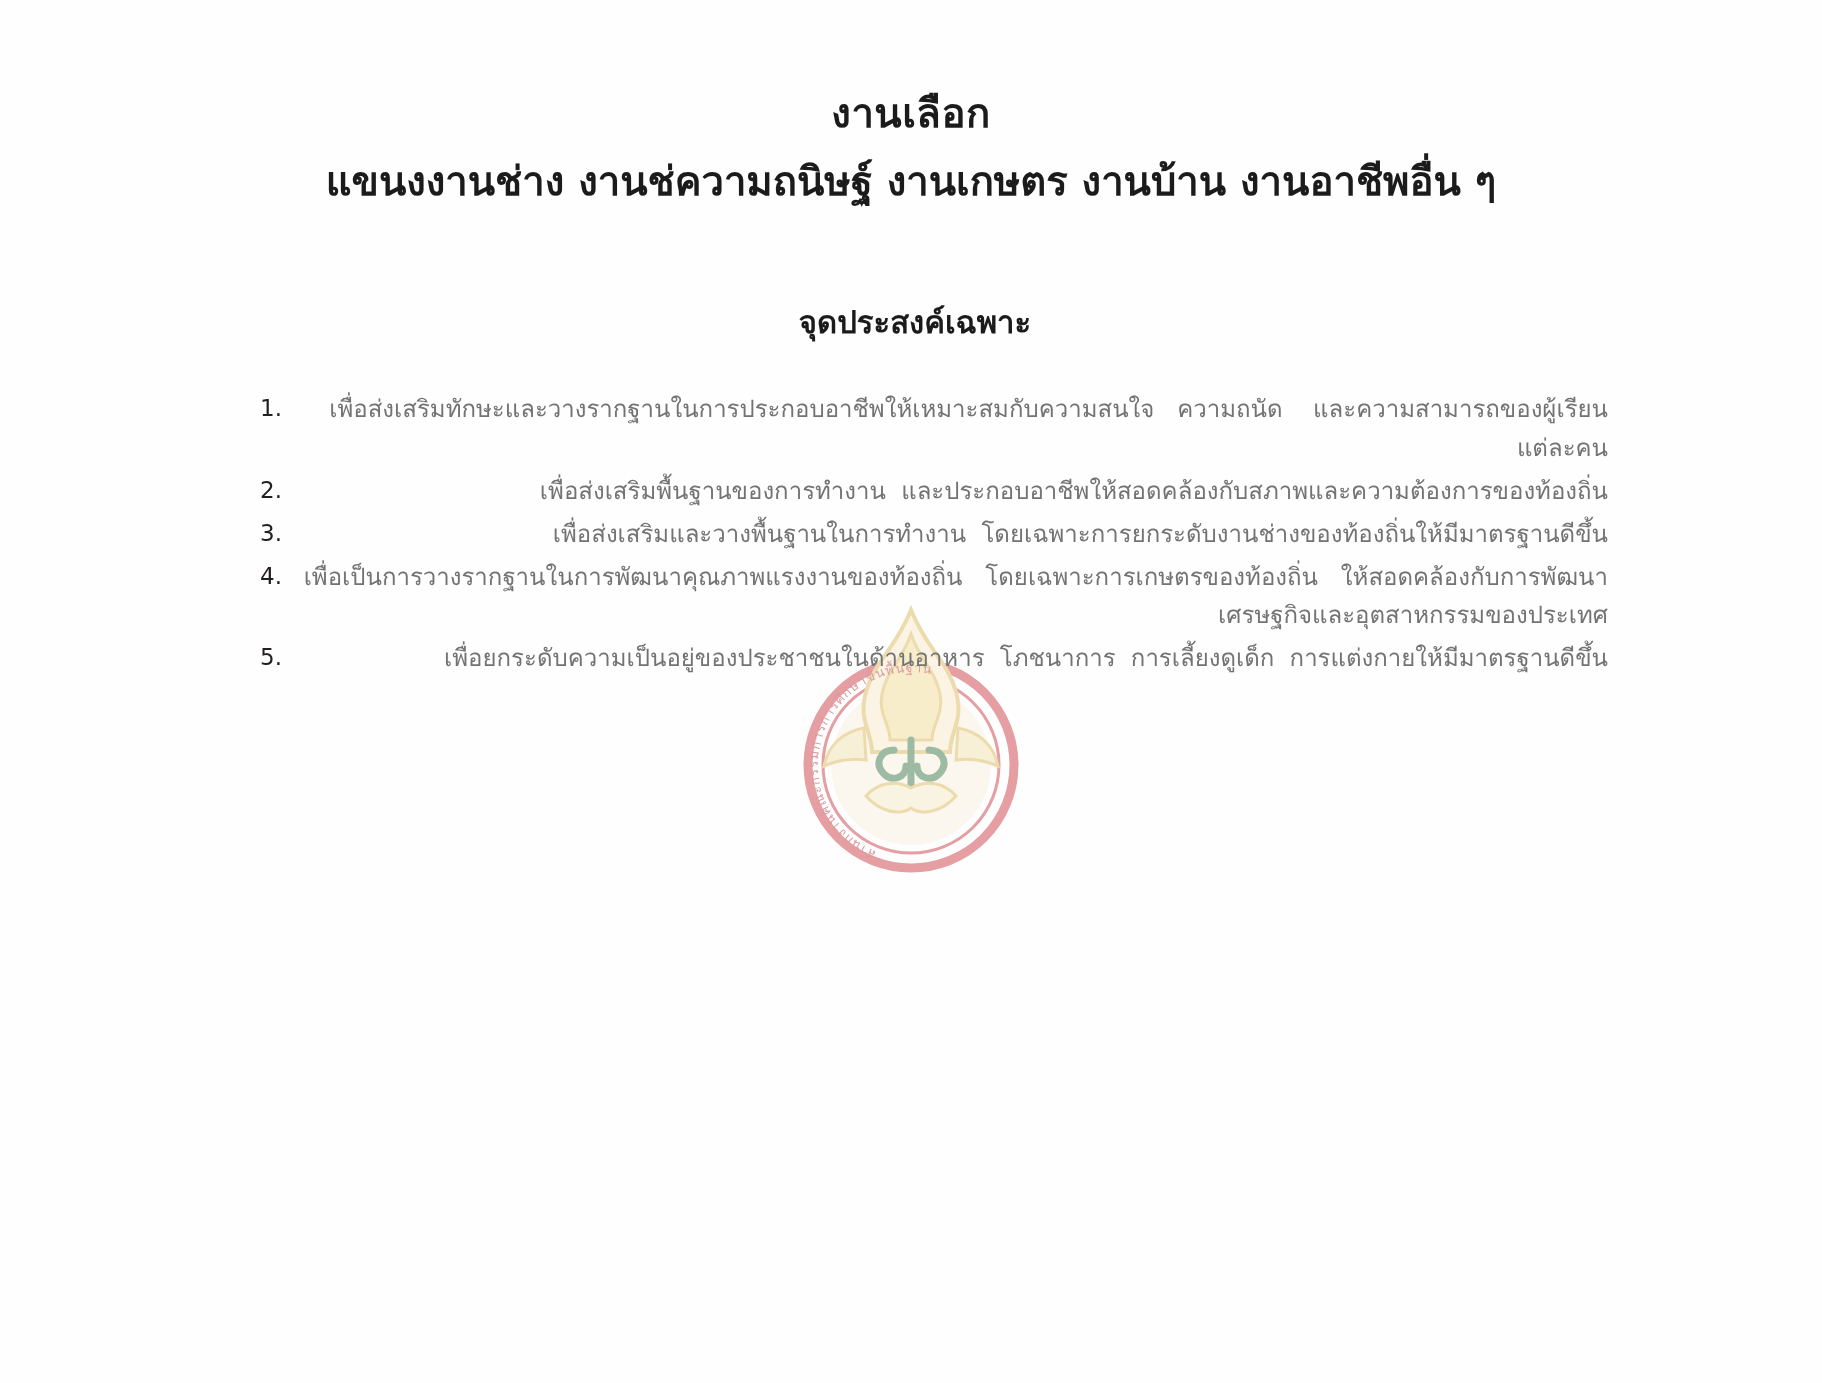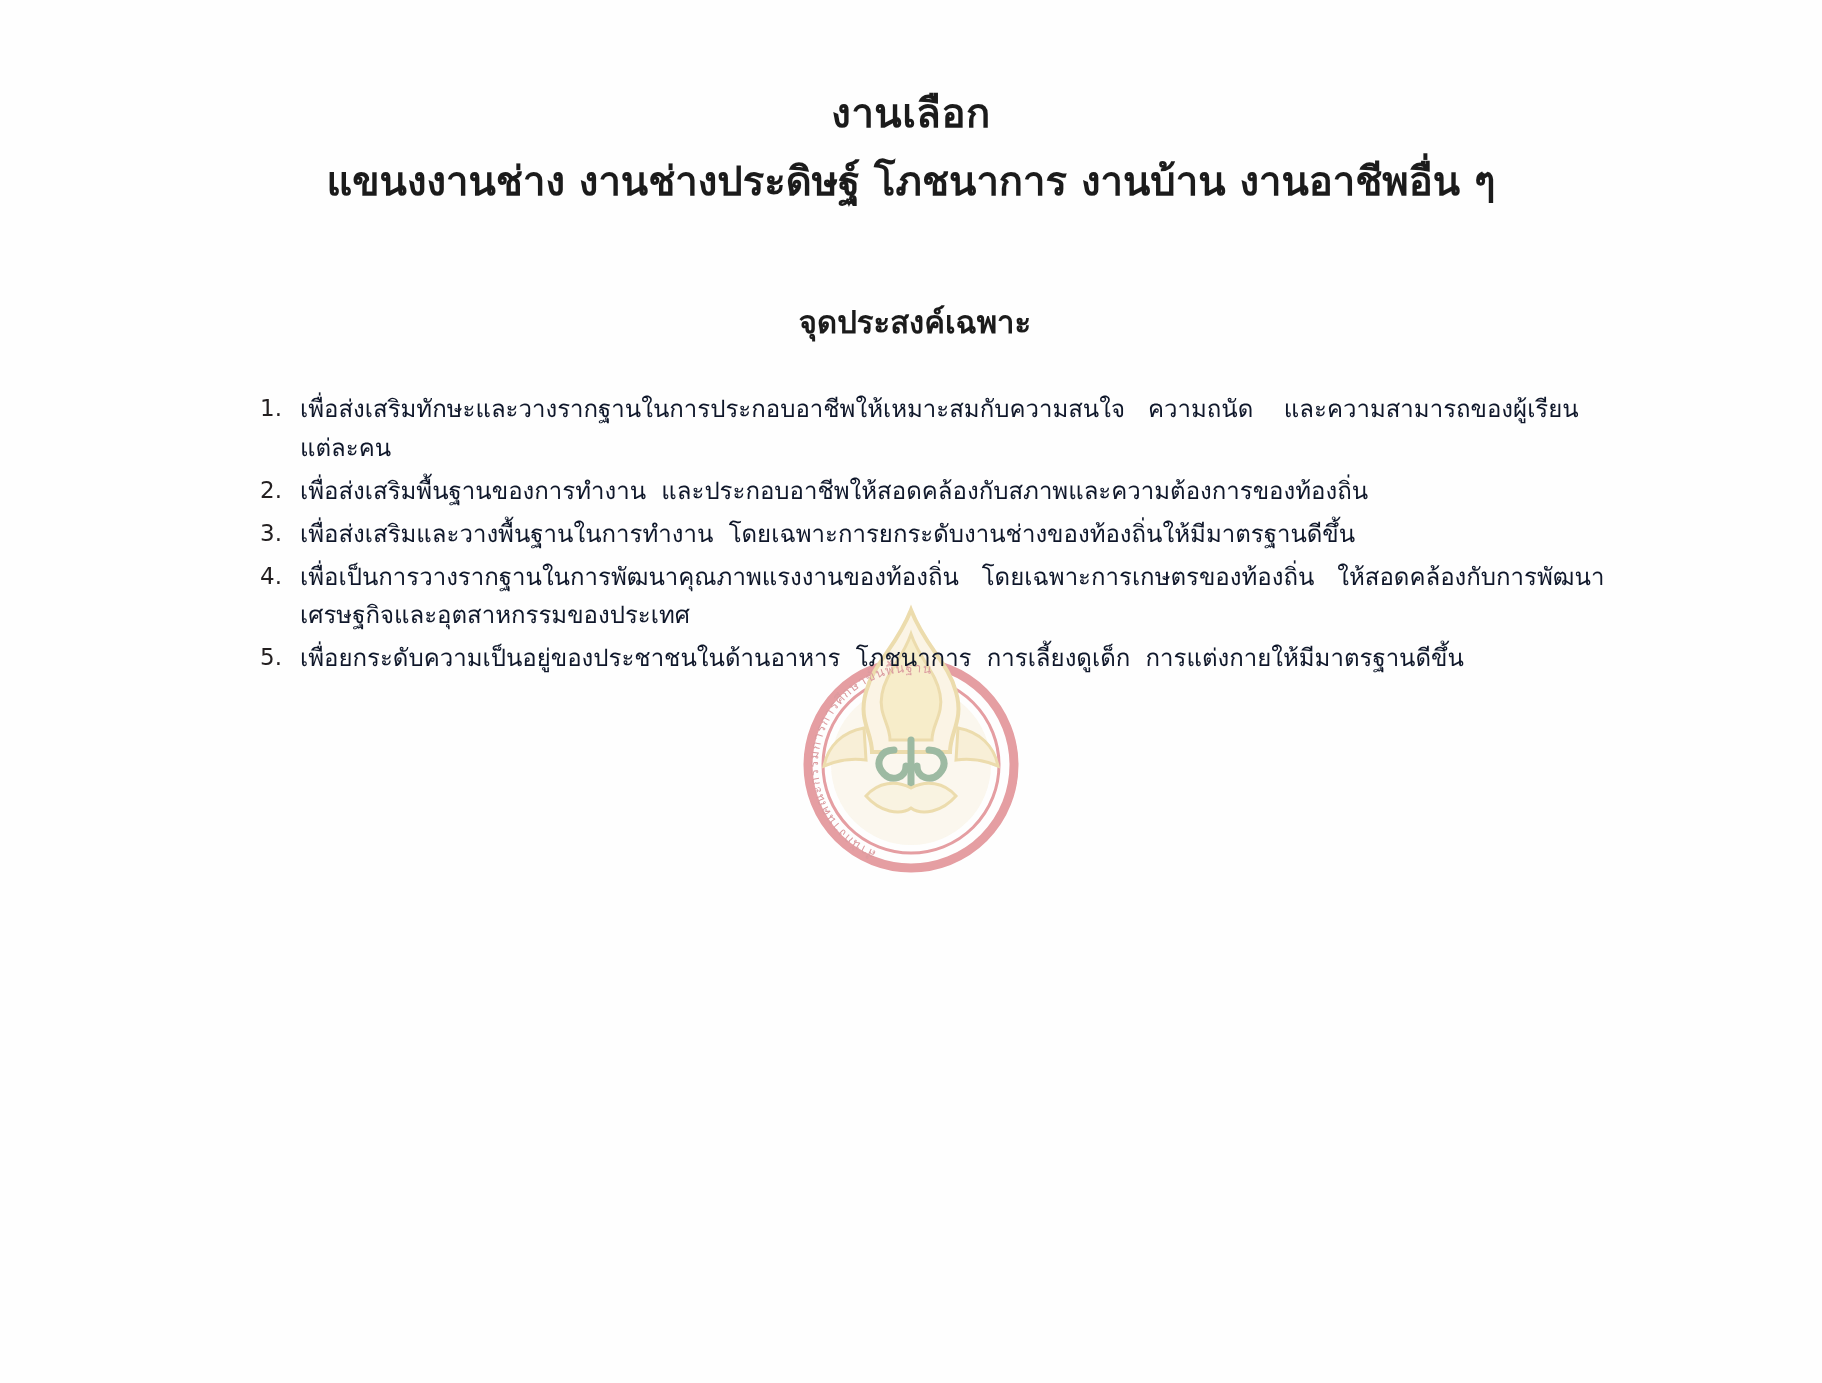--- a/index.html
+++ b/index.html
@@ -88,22 +88,22 @@
     text-align: right;
     padding-right: 18px;
     font-size: 23px;
     line-height: 1.62;
     color: #231f20;
   }
   .obj-text {
     flex: 1 1 auto;
     font-size: 24px;
     line-height: 1.62;
-    color: #0f172a;
-    text-align: left;
+    color: #737373;
+    text-align: right;
     white-space: pre-wrap;
   }
 
   .spacer-bottom {
     position: absolute;
     bottom: 0;
     left: 0;
     right: 0;
     height: 1px;
   }
@@ -141,21 +141,21 @@
 
       <path id="ringpath" d="M165 258 a93 93 0 1 1 0.1 0" fill="none"></path>
       <text font-size="13" fill="#b22a33" font-family="'DejaVu Sans', sans-serif" letter-spacing="1">
         <textPath href="#ringpath" startOffset="6%">สำนักงานคณะกรรมการการศึกษาขั้นพื้นฐาน</textPath>
       </text>
     </g>
   </svg>
 
   <div class="doc-head">
     <div class="title-main">งานเลือก</div>
-    <div class="title-sub">แขนงงานช่าง  งานช่างประดิษฐ์  โภชนาการ  งานบ้าน  งานอาชีพอื่น ๆ</div>
+    <div class="title-sub">แขนงงานช่าง  งานช่ความถนิษฐ์  งานเกษตร  งานบ้าน  งานอาชีพอื่น ๆ</div>
   </div>
 
   <div class="section-head">จุดประสงค์เฉพาะ</div>
 
   <div class="objectives">
     <div class="obj-item">
       <div class="obj-num">1.</div>
       <div class="obj-text">เพื่อส่งเสริมทักษะและวางรากฐานในการประกอบอาชีพให้เหมาะสมกับความสนใจ   ความถนัด    และความสามารถของผู้เรียนแต่ละคน</div>
     </div>
     <div class="obj-item">

